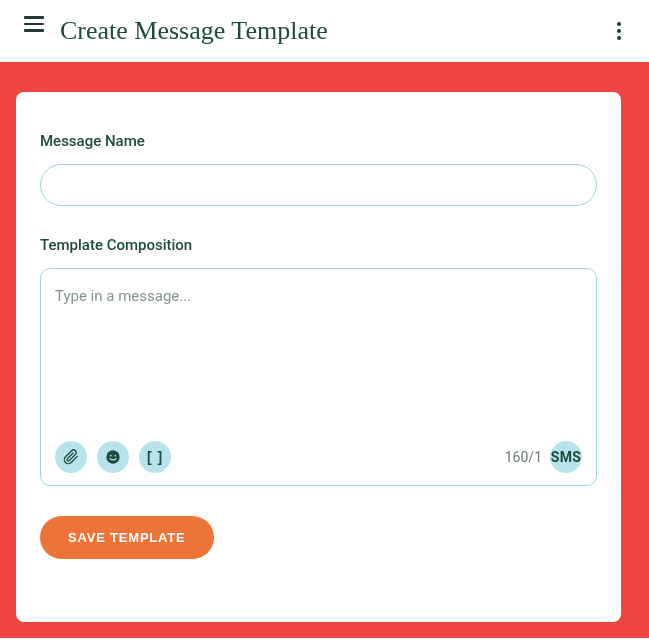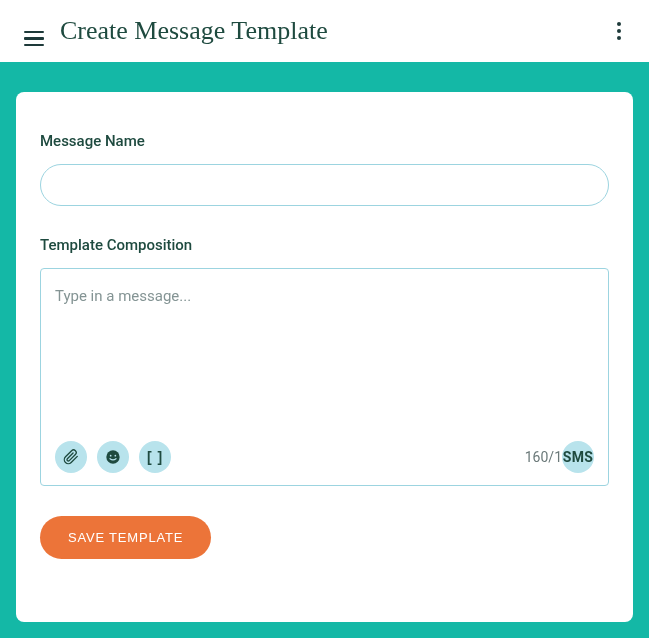--- a/index.html
+++ b/index.html
@@ -16,21 +16,21 @@
     }
     .header {
       display: flex;
       align-items: center;
       justify-content: space-between;
       padding: 16px 24px;
       background: #ffffff;
     }
     .header-left {
       display: flex;
-      align-items: flex-end;
+      align-items: flex-start;
       gap: 16px;
     }
     .hamburger-icon {
       display: flex;
       flex-direction: column;
       gap: 4px;
       cursor: pointer;
     }
     .hamburger-icon span {
       display: block;
@@ -53,22 +53,22 @@
       padding: 4px;
     }
     .more-menu span {
       display: block;
       width: 4px;
       height: 4px;
       background: #1e3a3a;
       border-radius: 50%;
     }
     .content-wrapper {
-      background: #14b8a6;
-      padding: 30px 16px 16px 16px;
+      background: #ef4444;
+      padding: 30px 28px 16px 16px;
       height: calc(100% - 66px);
     }
     .form-card {
       background: #ffffff;
       border-radius: 8px;
       padding: 40px 24px 30px 24px;
       height: 100%;
     }
     .field-label {
       font-size: 15px;
@@ -83,21 +83,21 @@
       border: 1.5px solid #9cd4e0;
       border-radius: 21px;
       padding: 0 18px;
       font-size: 15px;
       outline: none;
       color: #333;
       margin-bottom: 30px;
     }
     .composition-box {
       border: 1.5px solid #9cd4e0;
-      border-radius: 4px;
+      border-radius: 10px;
       padding: 18px 14px 12px 14px;
       margin-bottom: 30px;
     }
     .message-textarea {
       width: 100%;
       min-height: 140px;
       border: none;
       outline: none;
       resize: none;
       font-size: 15px;
@@ -134,20 +134,21 @@
       height: 16px;
     }
     .tool-button .brackets {
       font-size: 14px;
       font-weight: 600;
       letter-spacing: 1px;
     }
     .composition-status {
       display: flex;
       align-items: center;
+      gap: 8px;
     }
     .char-count {
       font-size: 14px;
       color: #6b7979;
     }
     .sms-badge {
       width: 32px;
       height: 32px;
       border-radius: 50%;
       background: #b8e3ec;
@@ -159,21 +160,21 @@
       color: #1e4a3f;
       letter-spacing: 0.3px;
     }
     .save-button {
       background: #ec7439;
       color: #ffffff;
       border: none;
       border-radius: 24px;
       padding: 14px 28px;
       font-size: 13px;
-      font-weight: 400;
+      font-weight: 700;
       letter-spacing: 0.8px;
       cursor: pointer;
     }
   </style>
 </head>
 <body>
 
 <div class="header">
   <div class="header-left">
     <div class="hamburger-icon">

